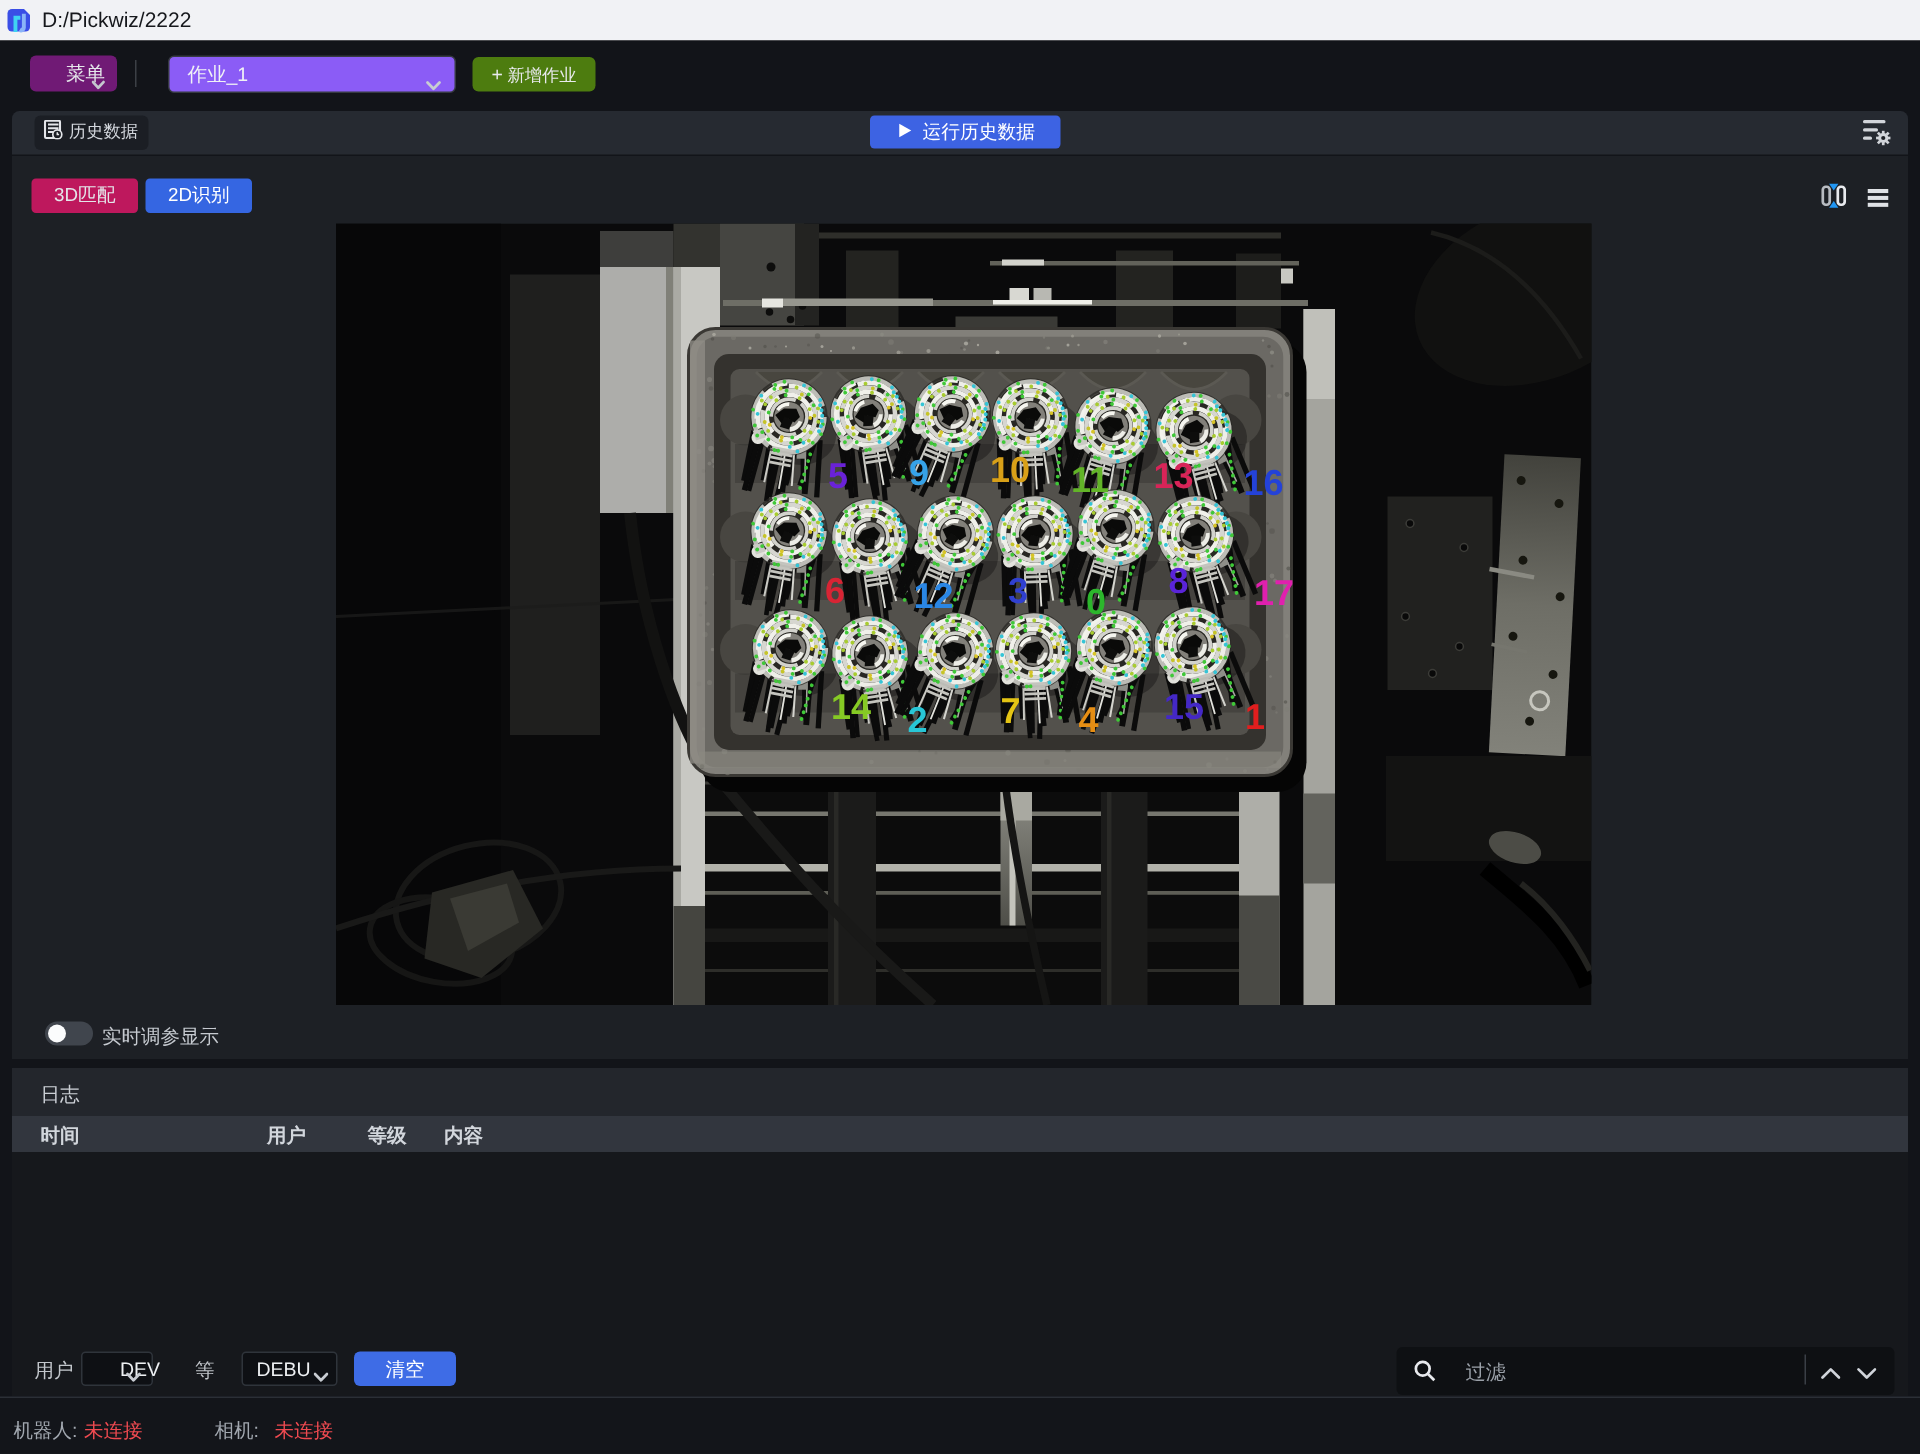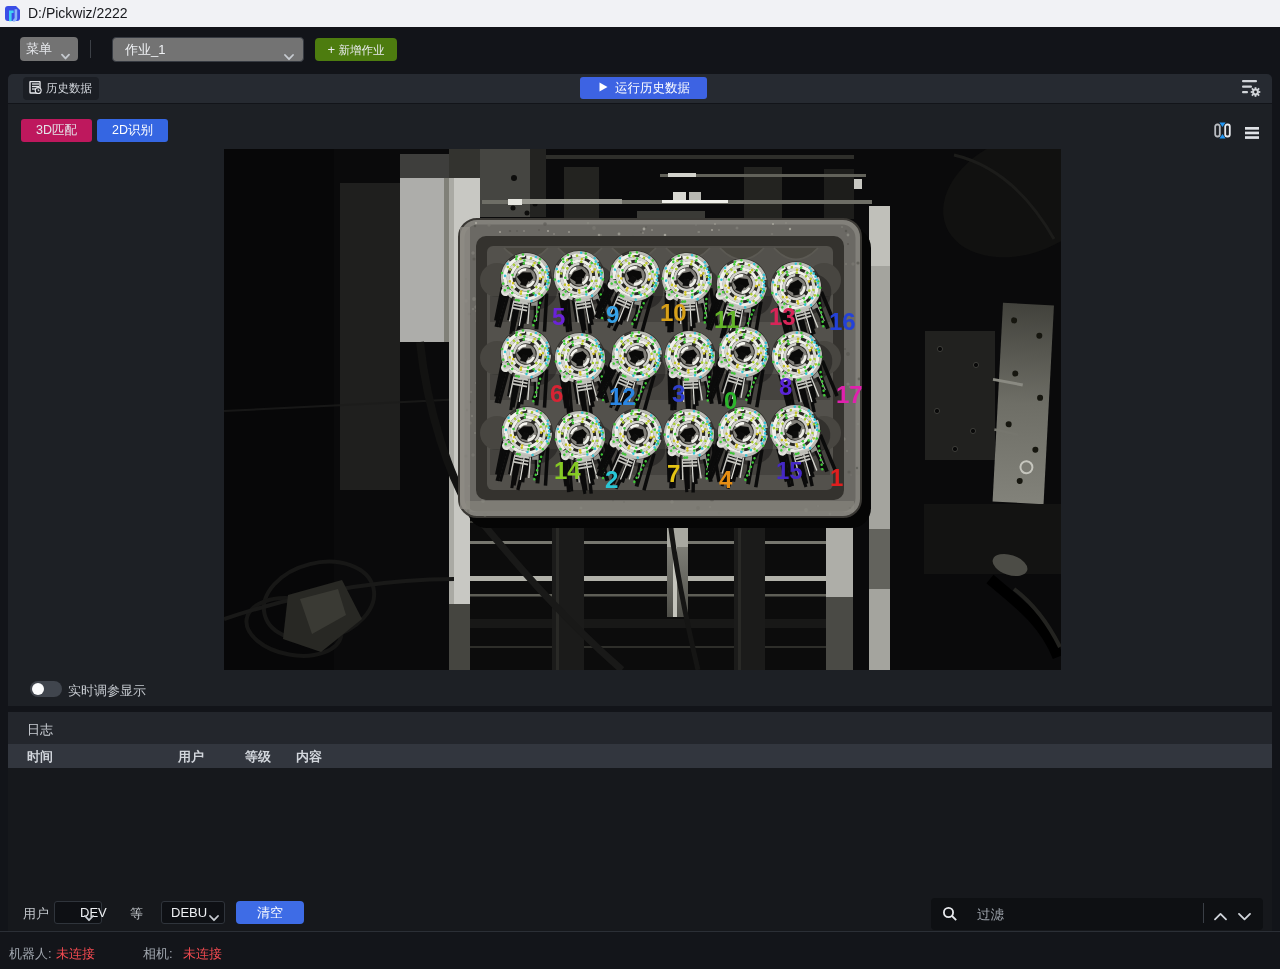--- a/index.html
+++ b/index.html
@@ -1,22 +1,22 @@
 <!DOCTYPE html>
 <html><head><meta charset="utf-8">
 <style>
 * { margin:0; padding:0; box-sizing:border-box; }
 body { width:1280px; height:969px; background:#121419; font-family:"Liberation Sans",sans-serif; overflow:hidden; position:relative; }
 .abs { position:absolute; }
 .titlebar { left:0; top:0; width:1280px; height:27px; background:#f1f2f5; }
 .titletxt { left:28px; top:5px; font-size:14px; color:#16181c; }
 .menubar { left:0; top:27px; width:1280px; height:47px; background:#121419; }
-.btn-menu { left:20px; top:37px; width:58px; height:24px; background:#737373; border-radius:4px; color:#e4e6ea; font-size:13px; line-height:24px; padding-left:6px; }
+.btn-menu { left:20px; top:37px; width:58px; height:24px; background:#701a75; border-radius:4px; color:#e4e6ea; font-size:13px; line-height:24px; padding-left:24px; }
 .msep { left:90px; top:40px; width:1px; height:18px; background:#3c4046; }
-.sel-job { left:112px; top:37px; width:192px; height:25px; background:#737373; border:1px solid #363a41; border-radius:4px; color:#f0f2f5; font-size:13px; line-height:23px; padding-left:12px; }
+.sel-job { left:112px; top:37px; width:192px; height:25px; background:#8b5cf6; border:1px solid #363a41; border-radius:4px; color:#f0f2f5; font-size:13px; line-height:23px; padding-left:12px; }
 .btn-add { left:315px; top:38px; width:82px; height:23px; background:#4d7c0f; border-radius:4px; color:#e8eaed; font-size:11.5px; line-height:23px; text-align:center; }
 .toolbar { left:8px; top:74px; width:1264px; height:29px; background:#262a31; border-radius:5px 5px 0 0; }
 .btn-hist { left:23px; top:77px; width:76px; height:23px; background:#1b1e24; border-radius:4px; color:#d2d6dc; font-size:11.5px; line-height:23px; }
 .btn-run { left:580px; top:77px; width:127px; height:22px; background:#3d63e3; border-radius:3px; color:#fff; font-size:12.5px; line-height:22px; text-align:center; }
 .mainpanel { left:8px; top:104px; width:1264px; height:602px; background:#1d2025; }
 .tab1 { left:21px; top:119px; width:71px; height:23px; background:#be185d; border-radius:3px; color:#e4e6ea; font-size:12.5px; line-height:23px; text-align:center; }
 .tab2 { left:97px; top:119px; width:71px; height:23px; background:#3566e2; border-radius:3px; color:#fff; font-size:12.5px; line-height:23px; text-align:center; }
 .cam { left:224px; top:149px; width:837px; height:521px; }
 .togglerow { left:30px; top:681px; width:32px; height:16px; background:#40454d; border-radius:8px; }
 .knob { left:32px; top:683px; width:12px; height:12px; background:#fbfcfd; border-radius:6px; }

